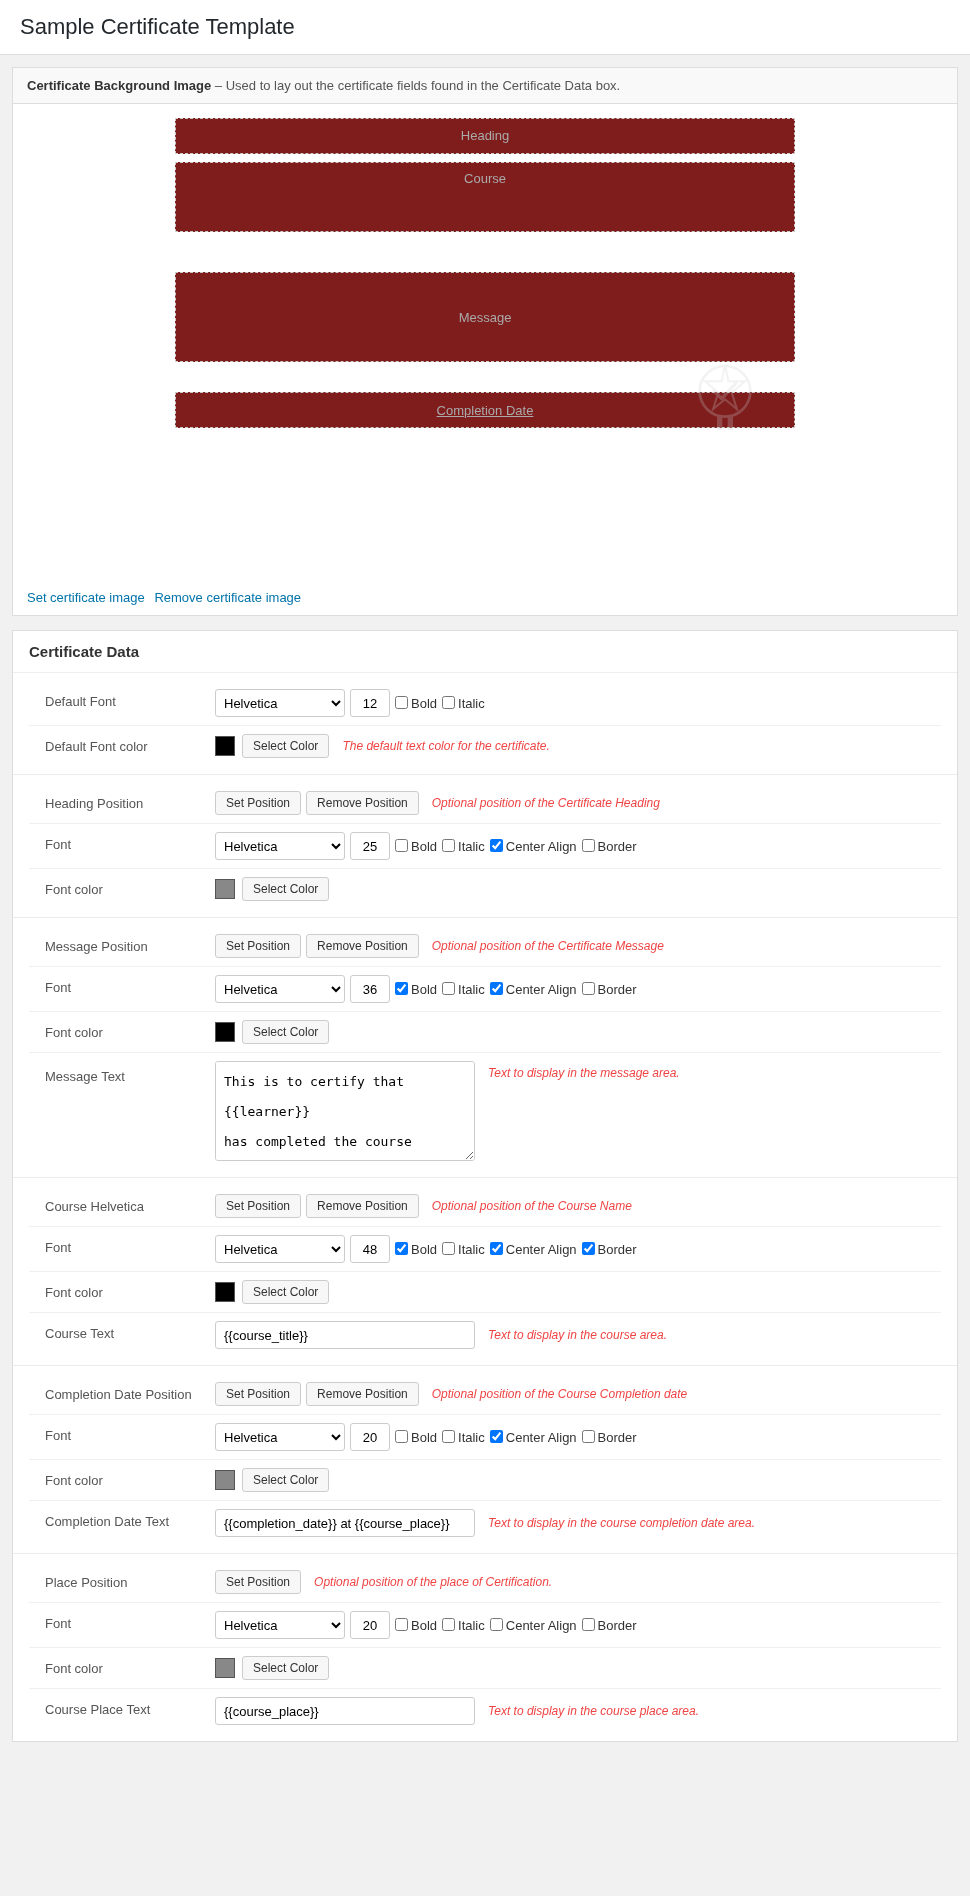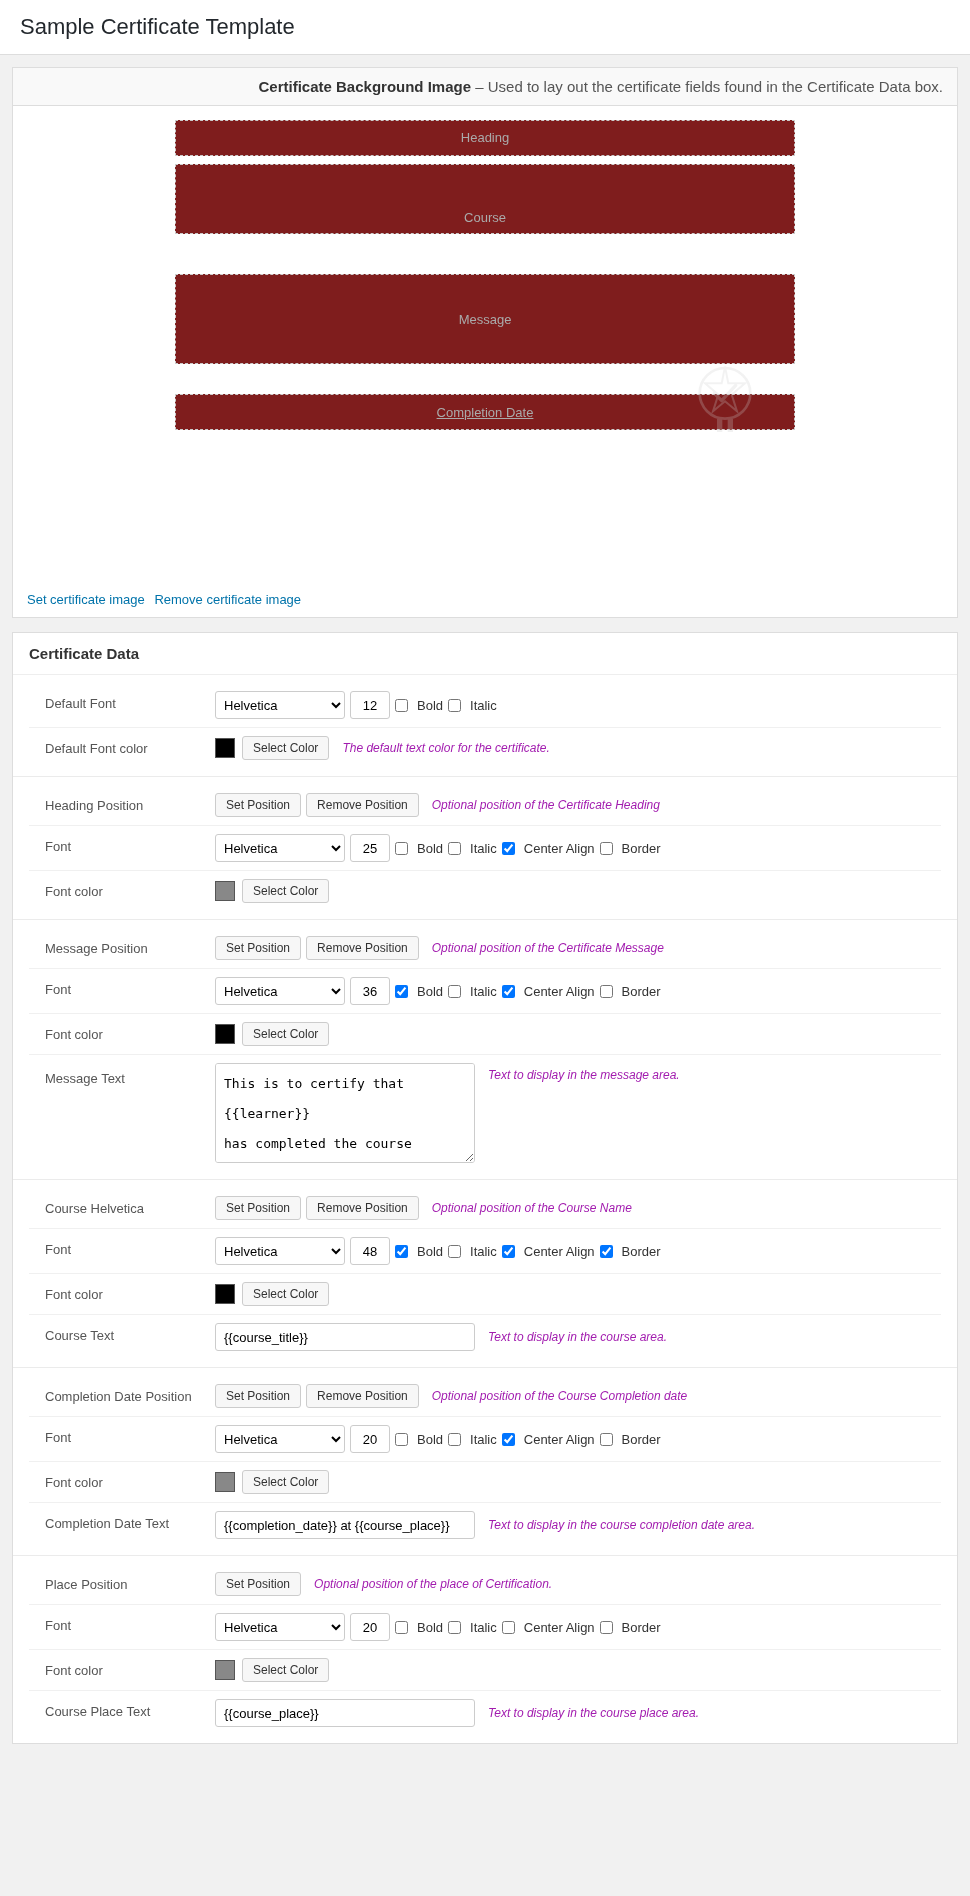--- a/index.html
+++ b/index.html
@@ -23,23 +23,22 @@
     .section-box {
       background: #fff;
       border: 1px solid #ddd;
       margin-bottom: 14px;
     }
 
     .section-header {
       background: #f9f9f9;
       border-bottom: 1px solid #ddd;
       padding: 10px 14px;
-      font-size: 15px;
+      font-size: 13px;
       font-weight: 600;
-      text-align: right;
     }
 
     .section-header em {
       font-weight: 400;
       font-style: normal;
       color: #555;
     }
 
     .canvas-area {
       padding: 14px;
@@ -70,21 +69,21 @@
       height: 36px;
       line-height: 20px;
       display: flex;
       align-items: center;
       justify-content: center;
     }
 
     .cert-field-course {
       height: 70px;
       display: flex;
-      align-items: flex-end;
+      align-items: flex-start;
       justify-content: center;
     }
 
     .cert-field-message {
       height: 90px;
       display: flex;
       align-items: center;
       justify-content: center;
       margin-top: 40px;
     }
@@ -188,22 +187,22 @@
       height: 28px;
       border: 1px solid #ccc;
       border-radius: 3px;
       font-size: 13px;
       text-align: center;
       padding: 2px 4px;
     }
 
     .checkbox-label {
       display: flex;
-      align-items: center;
-      gap: 9px;
+      align-items: flex-start;
+      gap: 3px;
       font-size: 13px;
     }
 
     .color-swatch {
       display: inline-block;
       width: 20px;
       height: 20px;
       border: 1px solid #555;
       vertical-align: middle;
       margin-right: 2px;
@@ -222,21 +221,21 @@
       border: 1px solid #ccc;
       border-radius: 3px;
       padding: 4px 10px;
       font-size: 12px;
       cursor: pointer;
       color: #333;
     }
 
     .hint-text {
       font-style: italic;
-      color: #a21caf;
+      color: #ef4444;
       font-size: 12px;
       margin-left: 8px;
     }
 
     input.text-input {
       border: 1px solid #ccc;
       border-radius: 3px;
       padding: 4px 8px;
       font-size: 13px;
       height: 28px;

